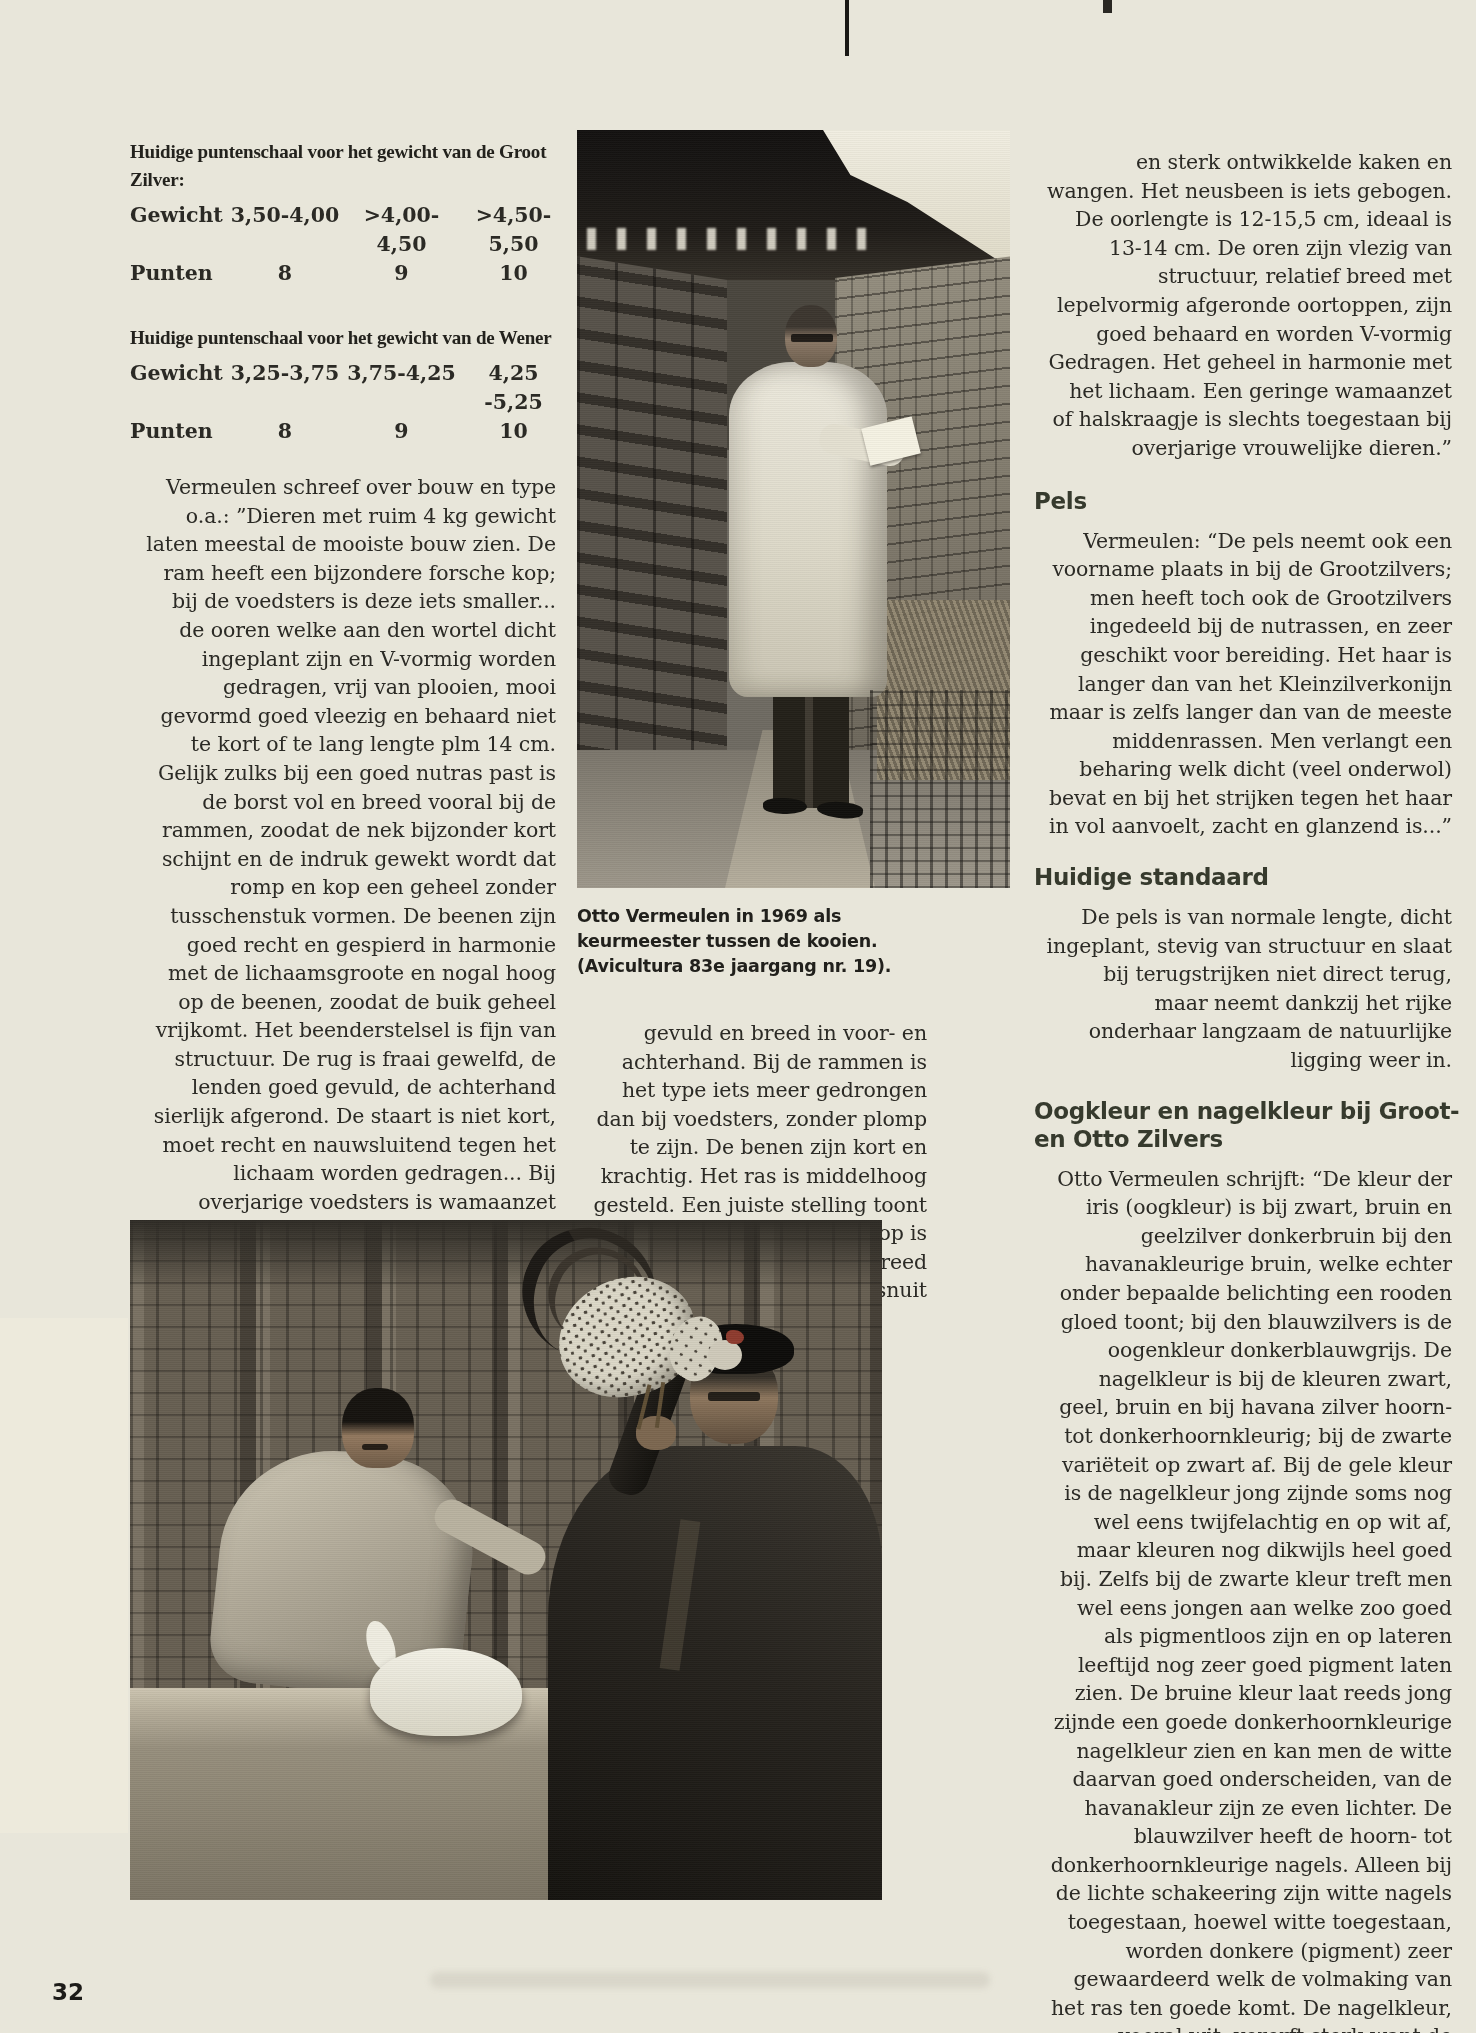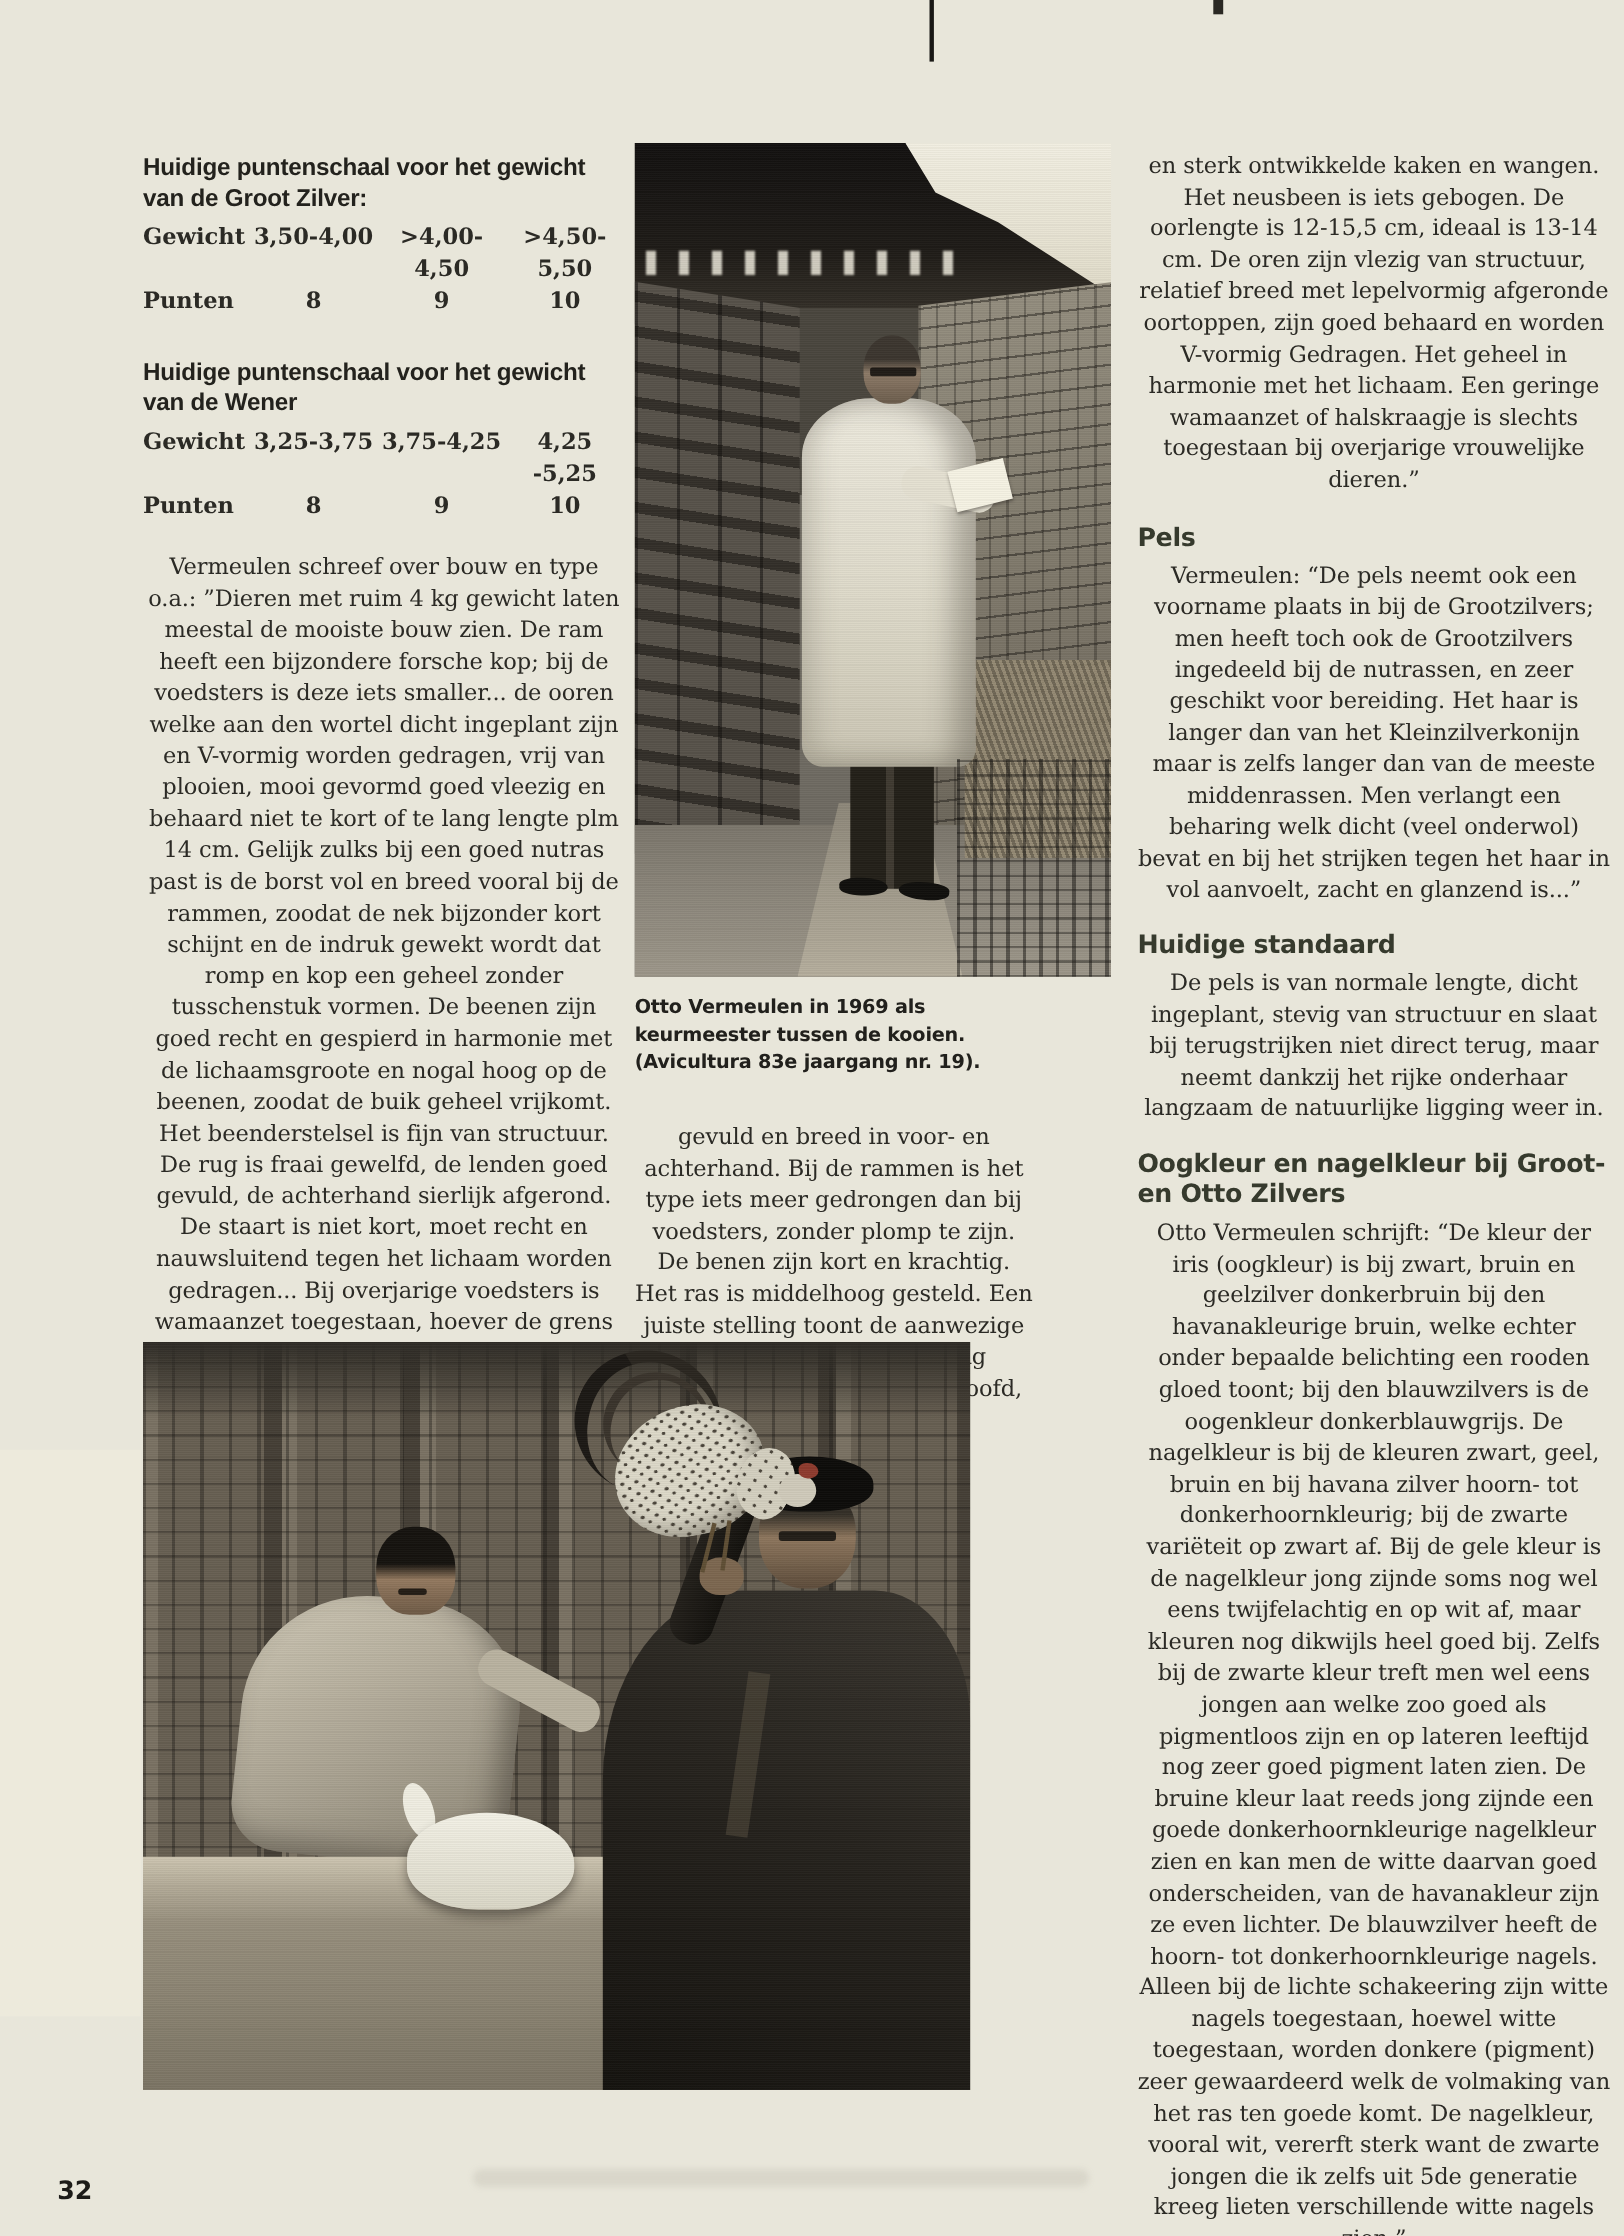--- a/index.html
+++ b/index.html
@@ -21,34 +21,34 @@
   .ghost-print { position:absolute; left:430px; top:1972px; width:560px; height:16px;
                  background:rgba(125,122,106,0.14); filter:blur(3px); border-radius:8px; }
 
   
   .col { position:absolute; }
   .col1 { left:130px; top:138px; width:438px; }
   .col2 { left:577px; top:130px; width:362px; }
   .col3 { left:1034px; top:136px; width:430px; }
 
   h3.ttitle {
-    margin:0; font-size:22px; line-height:28px; font-weight:bold;
-    font-family:Liberation Sans, sans-serif; color:#23221d; letter-spacing:-0.2px;
+    margin:0; font-size:19px; line-height:28px; font-weight:bold;
+    font-family:Liberation Serif, serif; color:#23221d; letter-spacing:-0.2px;
   }
   h3.ttitle + .wtable { margin-top:7px; }
   .wtable + h3.ttitle { margin-top:36px; }
   .wtable {
     display:grid; grid-template-columns:96px 118px 115px 109px;
     font-size:20.5px; line-height:29px; color:#2b2a25;font-weight:bold;
   }
   .wtable .val { text-align:center; }
 
   p.body {
-    margin:0; font-size:20.5px; line-height:28.6px; letter-spacing:-0.1px;
-    color:#2b2a25; text-align:center;
+    margin:12px; font-size:20.5px; line-height:28.6px; letter-spacing:-0.1px;
+    color:#2b2a25; text-align:right;
   }
   .col1 p.body { margin-top:27px; }
   p.body strong { font-weight:bold; color:#1f1e1a; }
 
   .shead {
     margin:22px 0 6px 0; font-family:"DejaVu Sans", sans-serif;
     font-weight:bold; font-size:23px; line-height:28px; color:#363a2d; letter-spacing:-0.3px;
   }
   .col3 .shead:first-of-type { margin-top:24px; }
 

